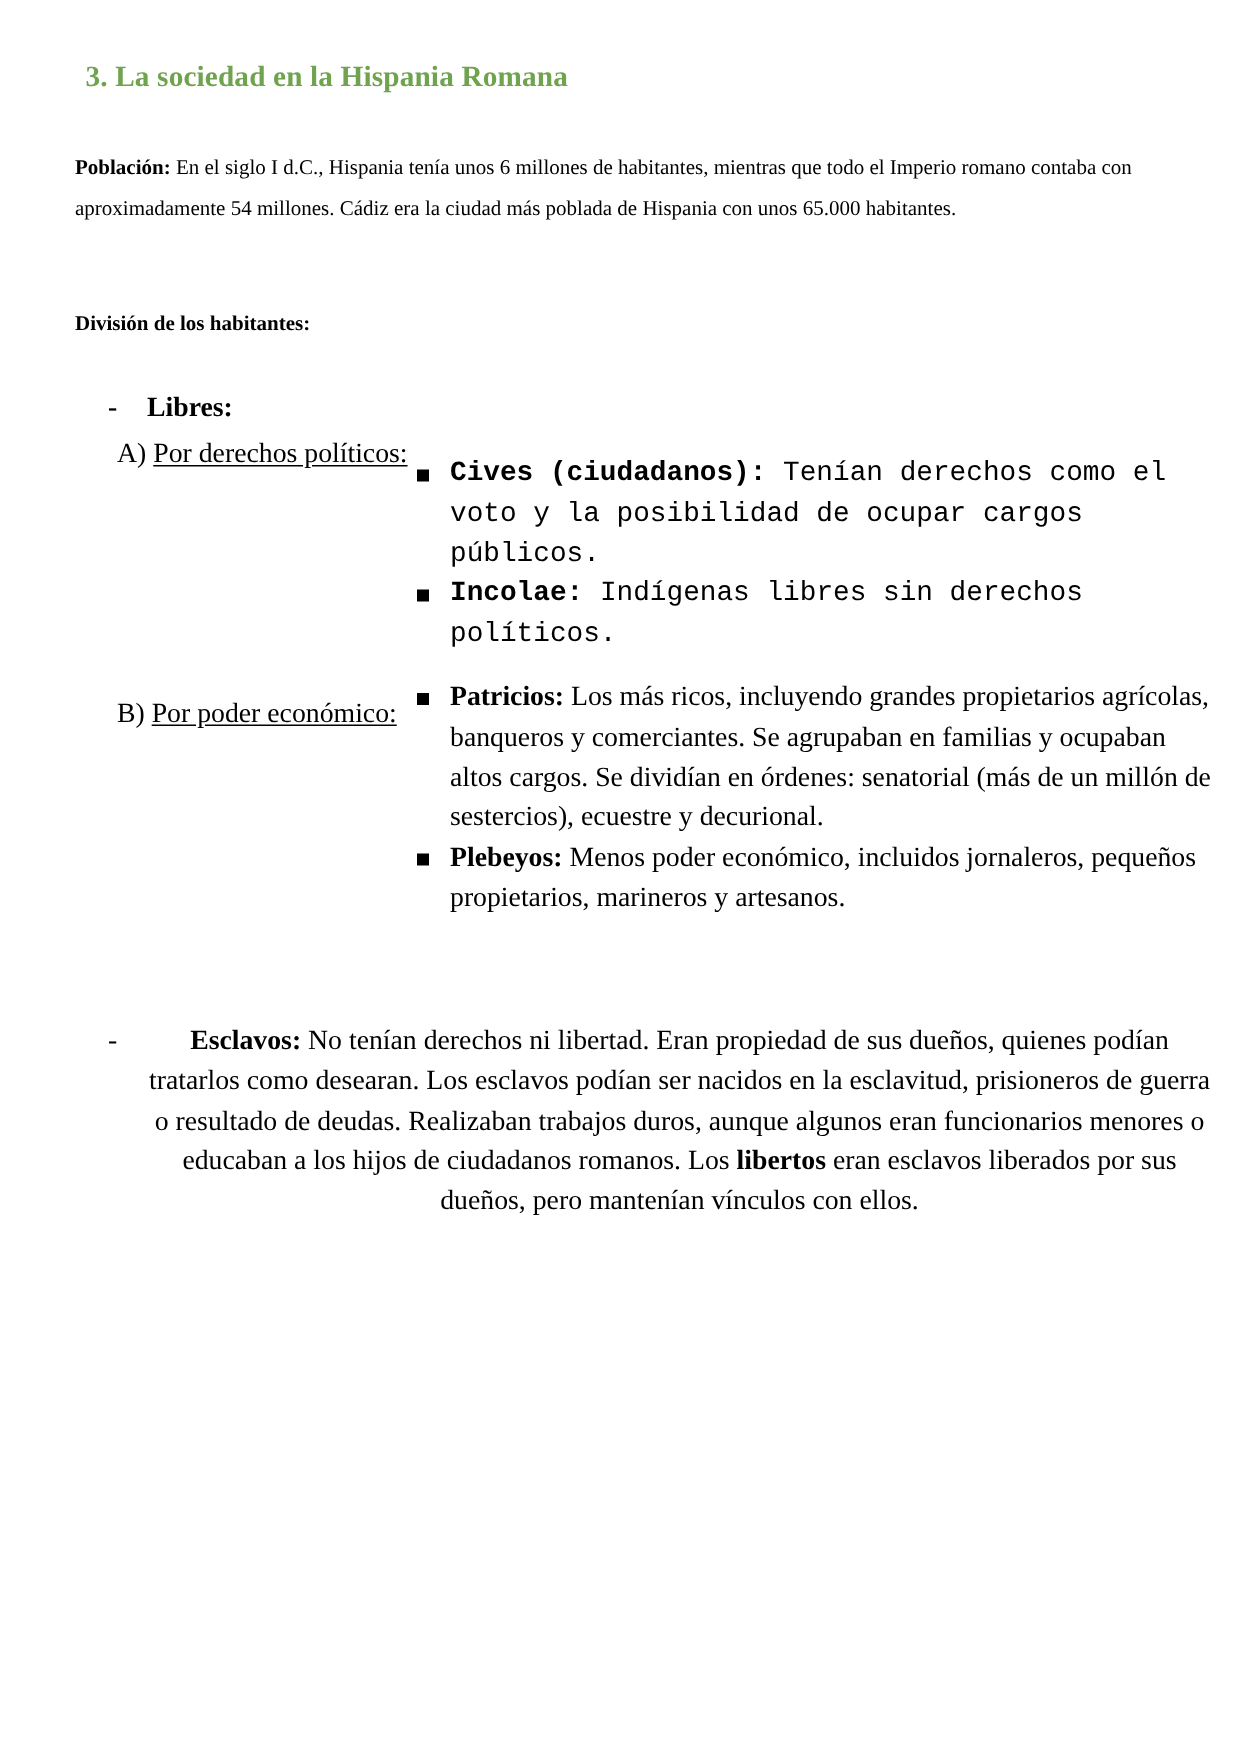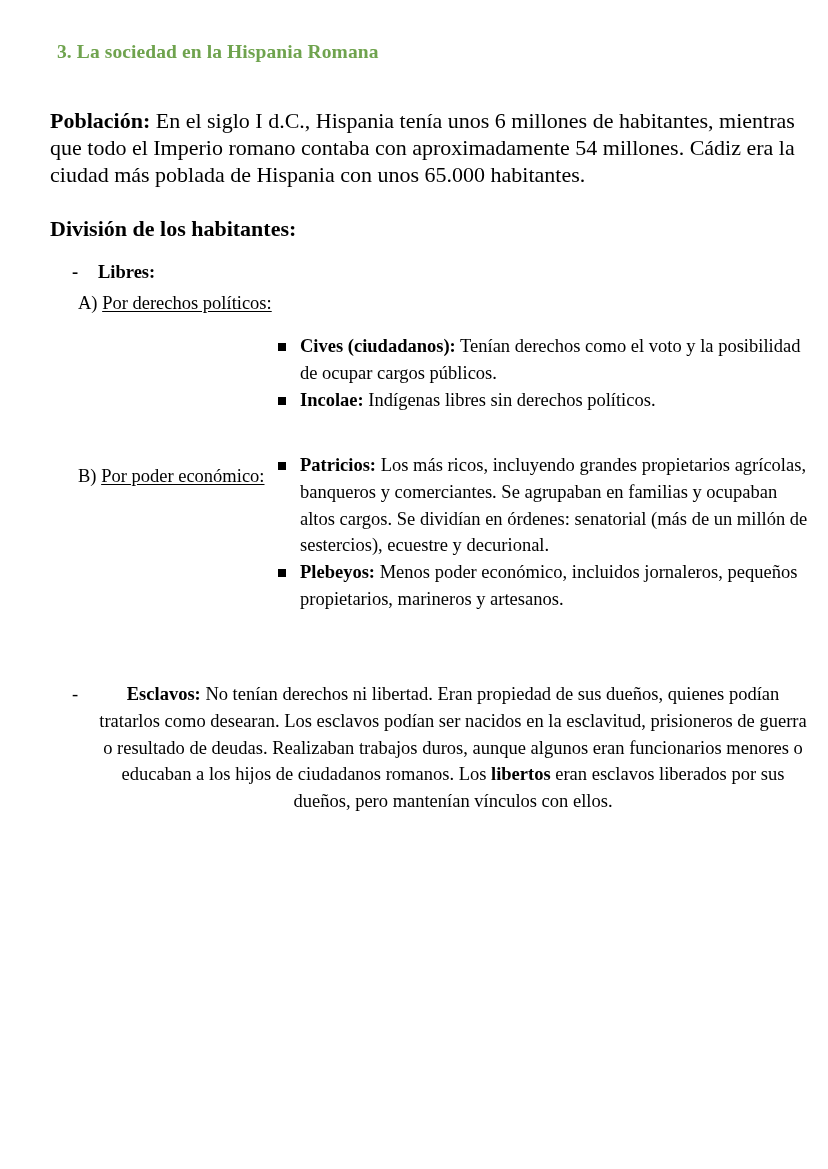--- a/index.html
+++ b/index.html
@@ -28,34 +28,34 @@
     font-size: 19.5px;
     font-weight: bold;
     color: #6fa34e;
     letter-spacing: 0.1px;
     white-space: nowrap;
   }
 
   
   .body-block {
     position: absolute;
-    font-size: 22px;
+    font-size: 14px;
     line-height: 26.8px;
     text-align: left;
   }
 
   .intro-para {
     left: 50px;
     top: 86px;
     width: 758px;
   }
 
   .section-heading {
     left: 50px;
-    top: 216px;
+    top: 204px;
     font-weight: bold;
     white-space: nowrap;
   }
 
   
   .dash-row {
     position: absolute;
     font-size: 18.5px;
     line-height: 26.8px;
   }
@@ -107,21 +107,21 @@
   .row-b { left: 78px; top: 443px; margin-top: 20px; }
 
   
   .bullet-list {
     position: absolute;
     left: 278px;
     width: 530px;
     font-size: 18.5px;
     line-height: 26.8px;
   }
-  .list-a { top: 333px; }
+  .list-a { top: 303px; font-family: Liberation Mono, monospace; }
   .list-b { top: 452px; }
 
   .bullet-item {
     position: relative;
     padding-left: 22px;
     margin: 0 0 0 0;
   }
   .bullet-item + .bullet-item {
     margin-top: 0px;
   }

